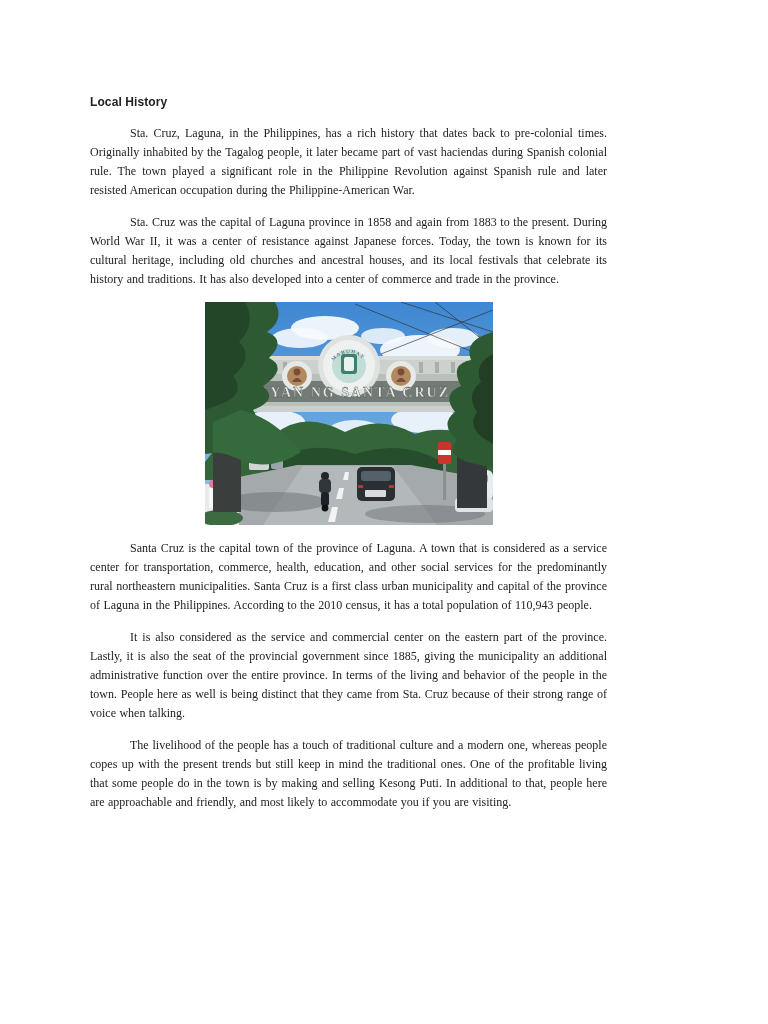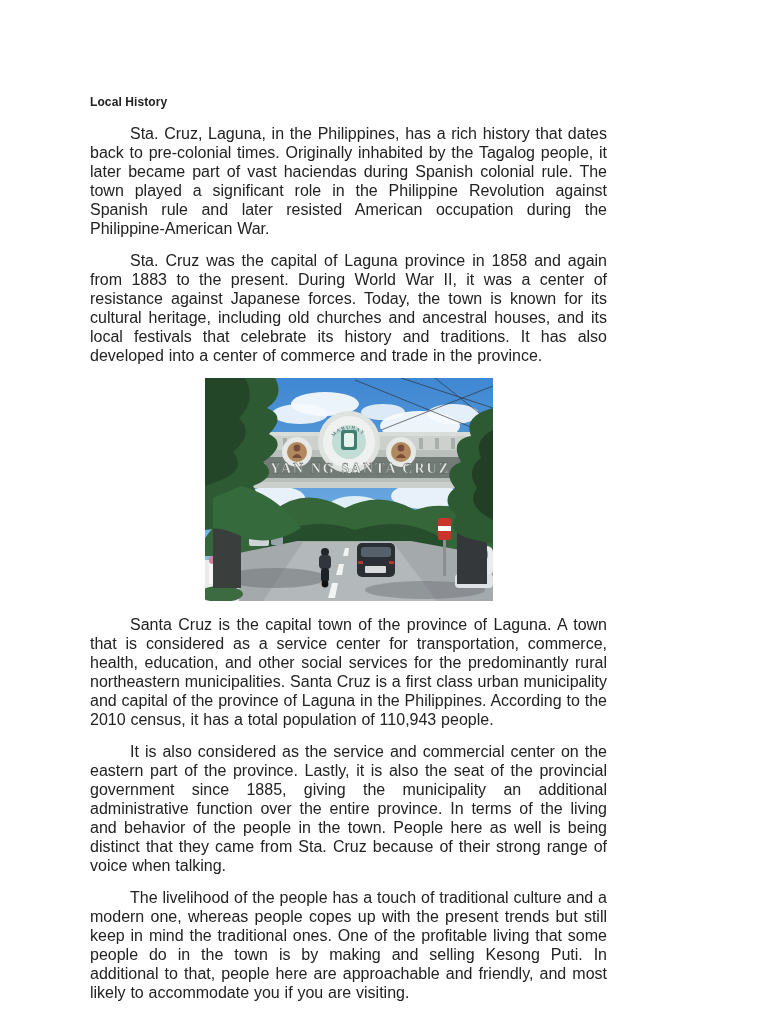--- a/index.html
+++ b/index.html
@@ -4,22 +4,22 @@
 <style>
   html,body{margin:0;padding:0;background:#ffffff;}
   body{width:768px;height:1024px;overflow:hidden;}
   .page{
     box-sizing:border-box;width:708px;height:1024px;background:#ffffff;
     padding:95px 101px 30px 90px;
     font-family:"Liberation Sans",sans-serif;color:#222222;
   }
   .doc-title{font-size:12px;font-weight:700;margin:0 0 15px 0;letter-spacing:0.1px;}
   .para{
-    font-size:16px;line-height:19px;margin:0 0 13px 0;
-    text-align:justify;text-indent:40px;word-spacing:0.4px;
+    font-size:12px;line-height:19px;margin:0 0 13px 0;
+    text-align:justify;text-indent:40px;word-spacing:0.4px;font-family:Liberation Serif, serif;
   }
   .photo-figure{margin:11px auto 14px auto;width:288px;padding:0;}
   .photo-figure svg{display:block;}
 </style>
 </head>
 <body>
 
 <div class="page">
 
   <h1 class="doc-title">Local History</h1>

